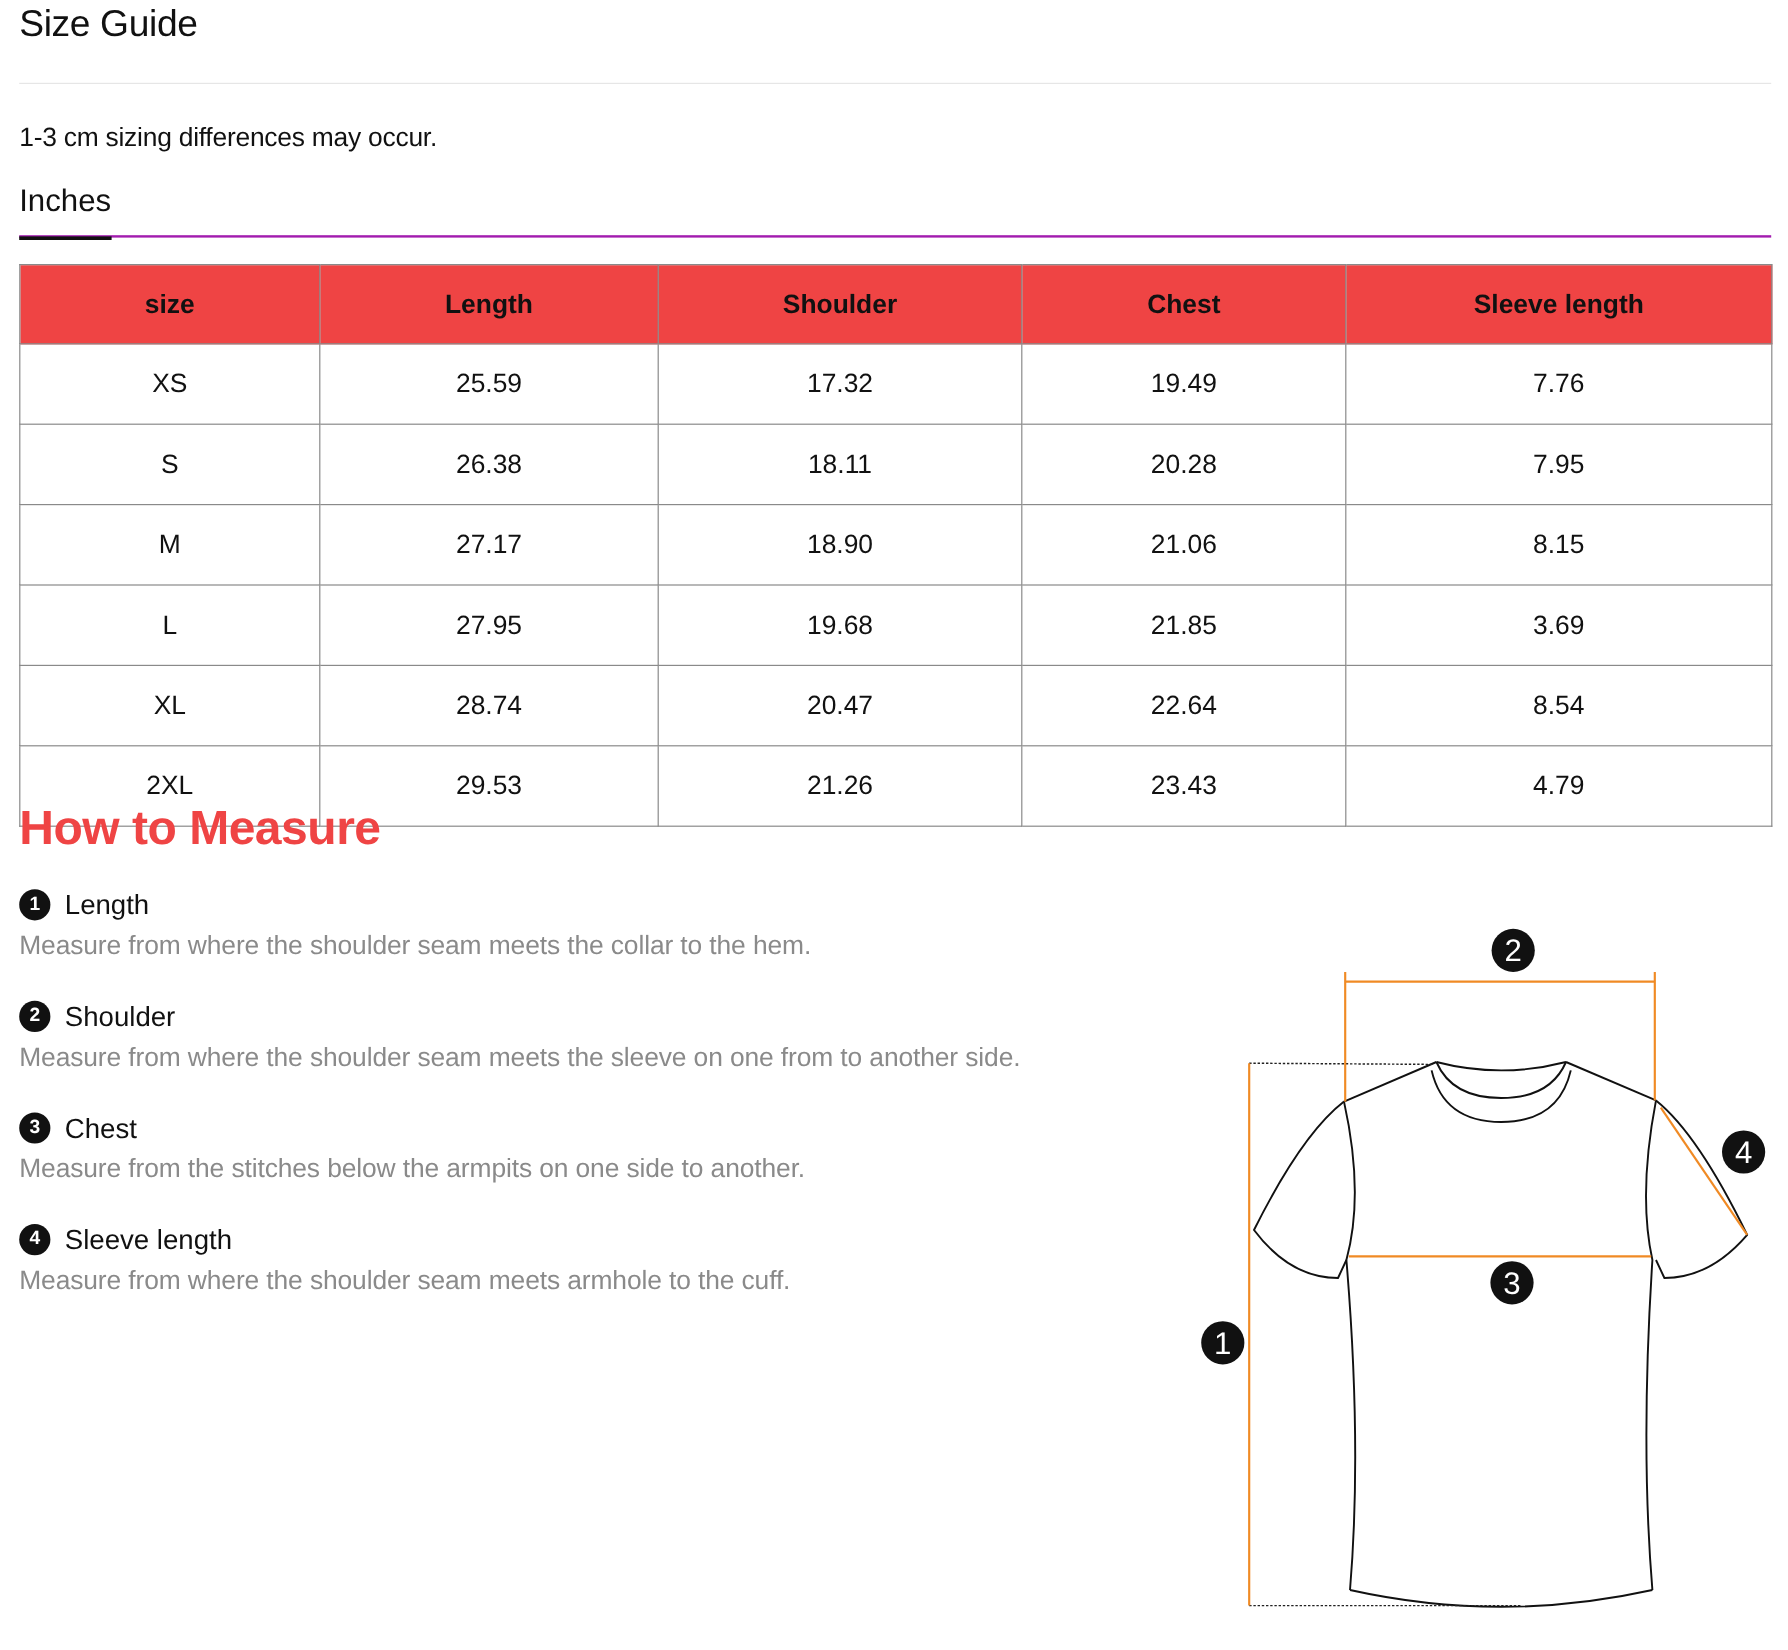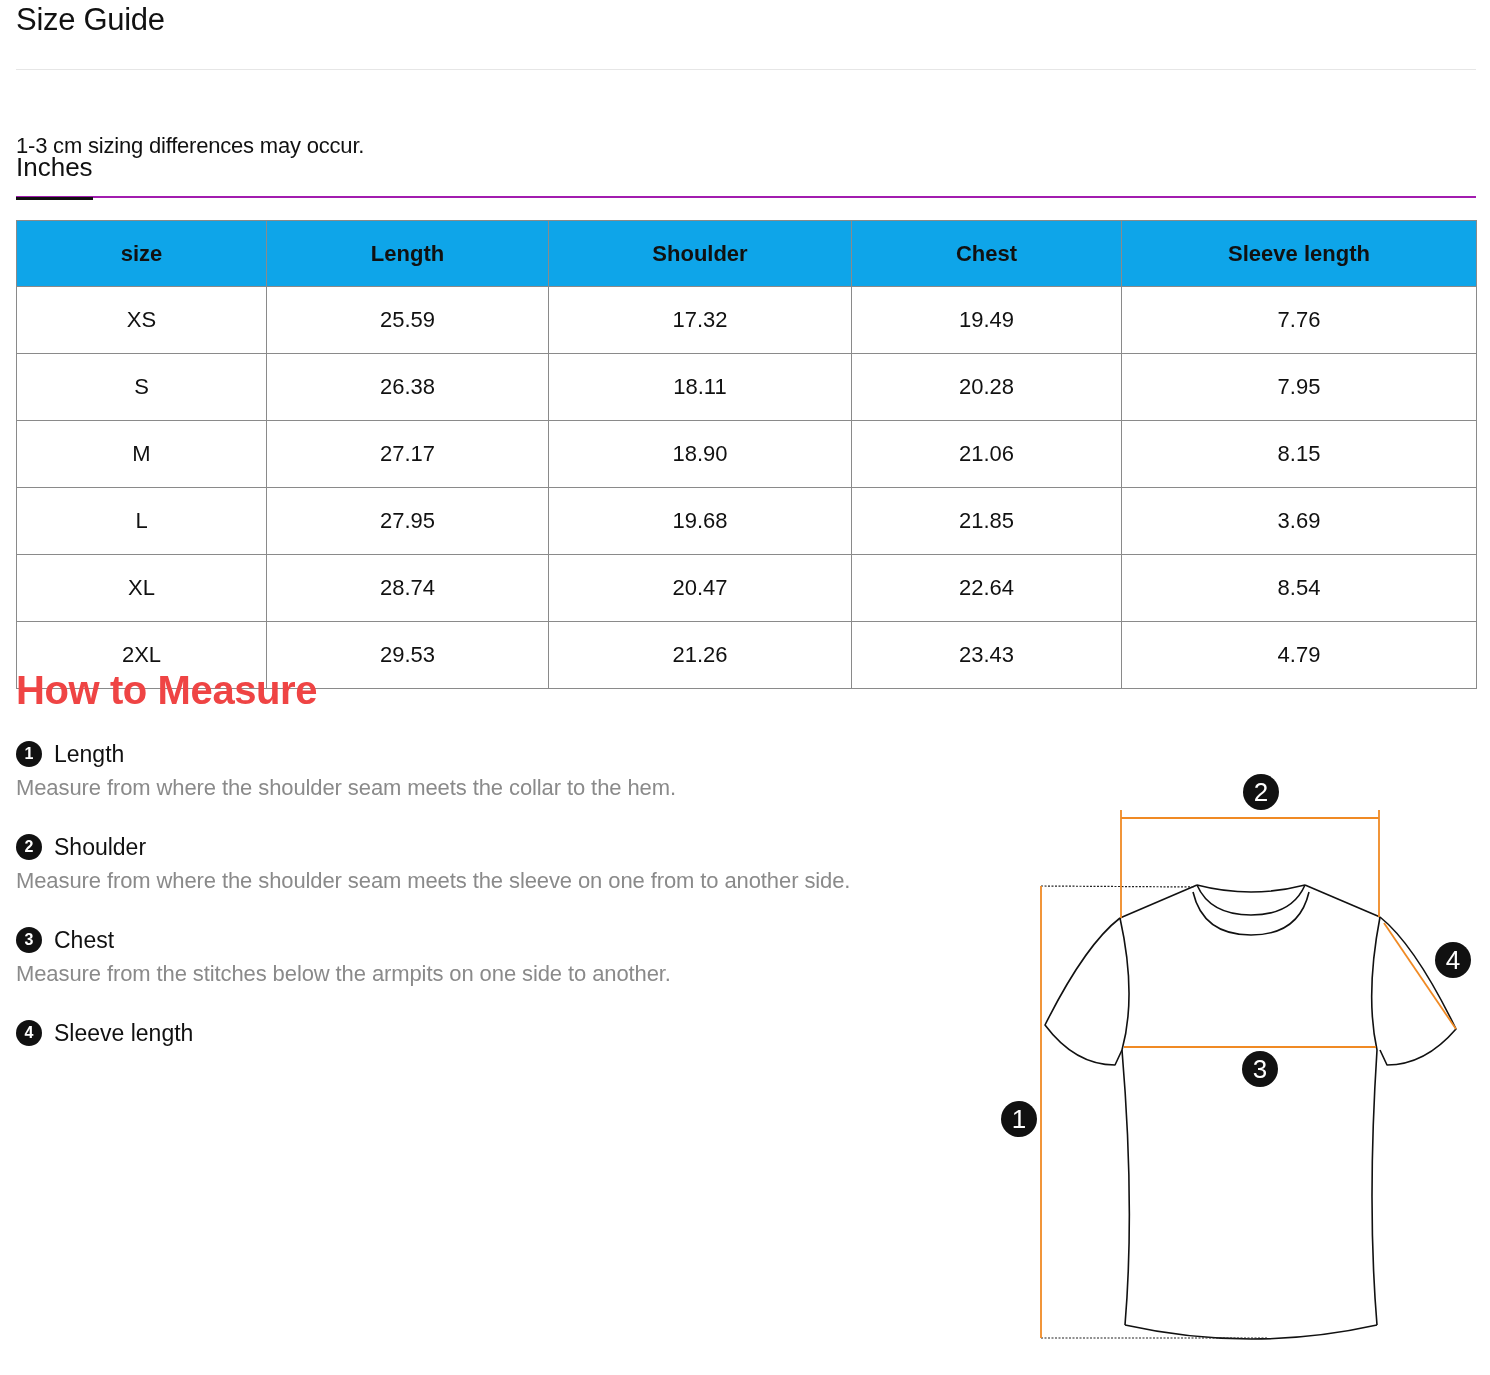--- a/index.html
+++ b/index.html
@@ -1,29 +1,29 @@
 <!DOCTYPE html>
 <html><head>
 <meta charset="utf-8">
 <style>
   * { box-sizing: border-box; margin: 0; padding: 0; }
   html, body { width: 1490px; height: 1375px; background: #ffffff; overflow: hidden; }
   body { font-family: "Liberation Sans", "DejaVu Sans", sans-serif; color: #111111; position: relative; }
 
   .page-title { position: absolute; left: 16px; top: 2px; font-size: 31px; font-weight: 400; letter-spacing: -0.3px; color: #111; }
   .title-divider { position: absolute; left: 16px; top: 69px; width: 1460px; height: 1px; background: #e6e6e6; }
-  .note { position: absolute; left: 16px; top: 102px; font-size: 22px; color: #111; letter-spacing: -0.2px; margin-top: 31px; }
+  .note { position: absolute; left: 16px; top: 102px; font-size: 22px; color: #111; letter-spacing: -0.2px; }
 
   .tabs { position: absolute; left: 16px; top: 150px; width: 1460px; height: 48px; border-bottom: 2px solid #a21caf; }
   .tab { position: absolute; left: 0; top: 0; height: 48px; font-size: 26px; color: #111; padding-top: 2px; cursor: pointer; }
   .tab.active::after { content: ""; position: absolute; left: 0; right: 0; bottom: -2px; height: 3px; background: #111; }
 
   table.size-table { position: absolute; left: 16px; top: 220px; width: 1460px; border-collapse: collapse; table-layout: fixed; }
   .size-table th, .size-table td { border: 1.5px solid #8a8a8a; text-align: center; font-size: 22px; color: #111; }
-  .size-table th { background: #0ea5e9; font-weight: 700; height: 66px; }
+  .size-table th { background: #ef4444; font-weight: 700; height: 66px; }
   .size-table td { height: 67px; font-weight: 400; }
 
   .section-title { position: absolute; left: 16px; top: 668px; font-size: 40px; font-weight: 700; letter-spacing: -0.4px; color: #ef4444; }
 
   .measure-list { position: absolute; left: 16px; top: 736px; width: 940px; }
   .measure-item { height: 93px; }
   .measure-head { display: flex; align-items: center; height: 36px; }
   .num-badge { width: 26px; height: 26px; border-radius: 50%; background: #111; color: #fff; font-size: 16px; font-weight: 700; display: flex; align-items: center; justify-content: center; margin-right: 12px; }
   .measure-label { font-size: 23px; color: #111; }
   .measure-desc { margin-top: 3px; font-size: 22px; color: #8a8a8a; letter-spacing: -0.1px; }
@@ -128,20 +128,21 @@
       <span class="num-badge">3</span>
       <span class="measure-label">Chest</span>
     </div>
     <div class="measure-desc">Measure from the stitches below the armpits on one side to another.</div>
   </div>
   <div class="measure-item">
     <div class="measure-head">
       <span class="num-badge">4</span>
       <span class="measure-label">Sleeve length</span>
     </div>
+    <div class="measure-desc">Measure from where the shoulder seam meets armhole to the cuff.</div>
   </div>
 </div>
 
 <div class="diagram">
   
   <svg viewBox="0 0 480 590" xmlns="http://www.w3.org/2000/svg">
 
     <g fill="none" stroke="#111" stroke-width="1.6" stroke-linejoin="round">
 
       <path d="M125,153 L202,120"></path>

